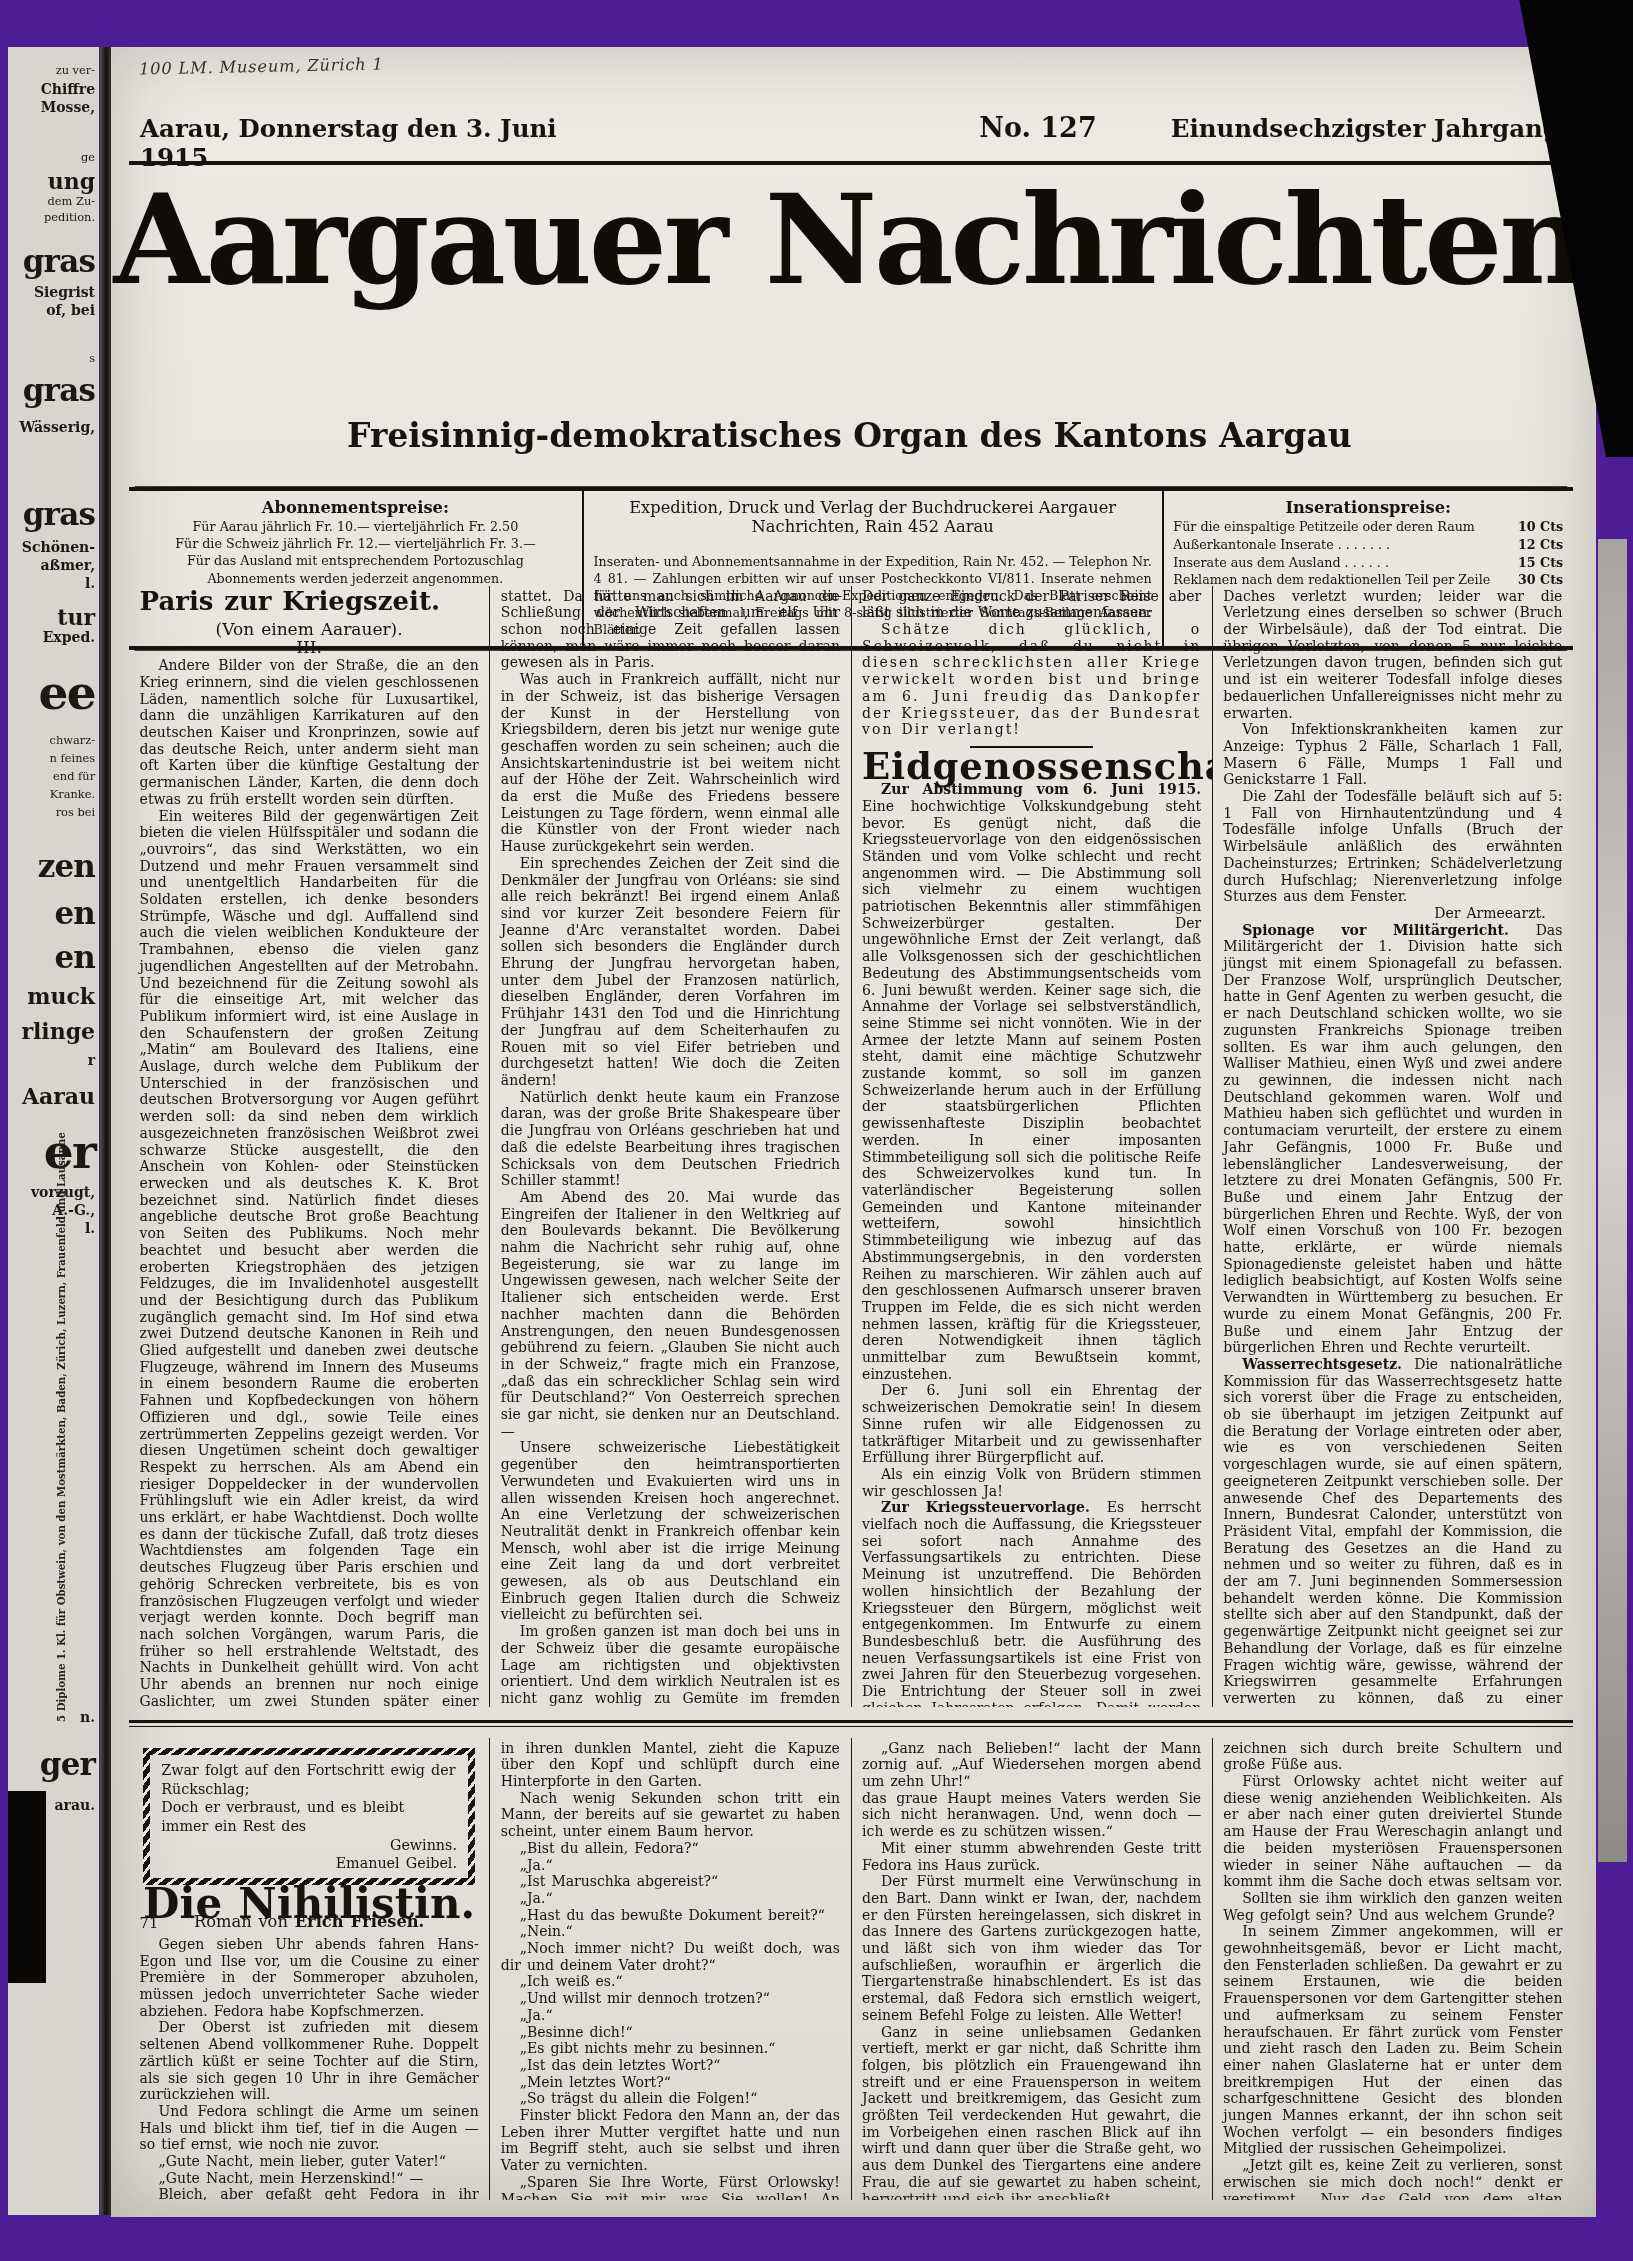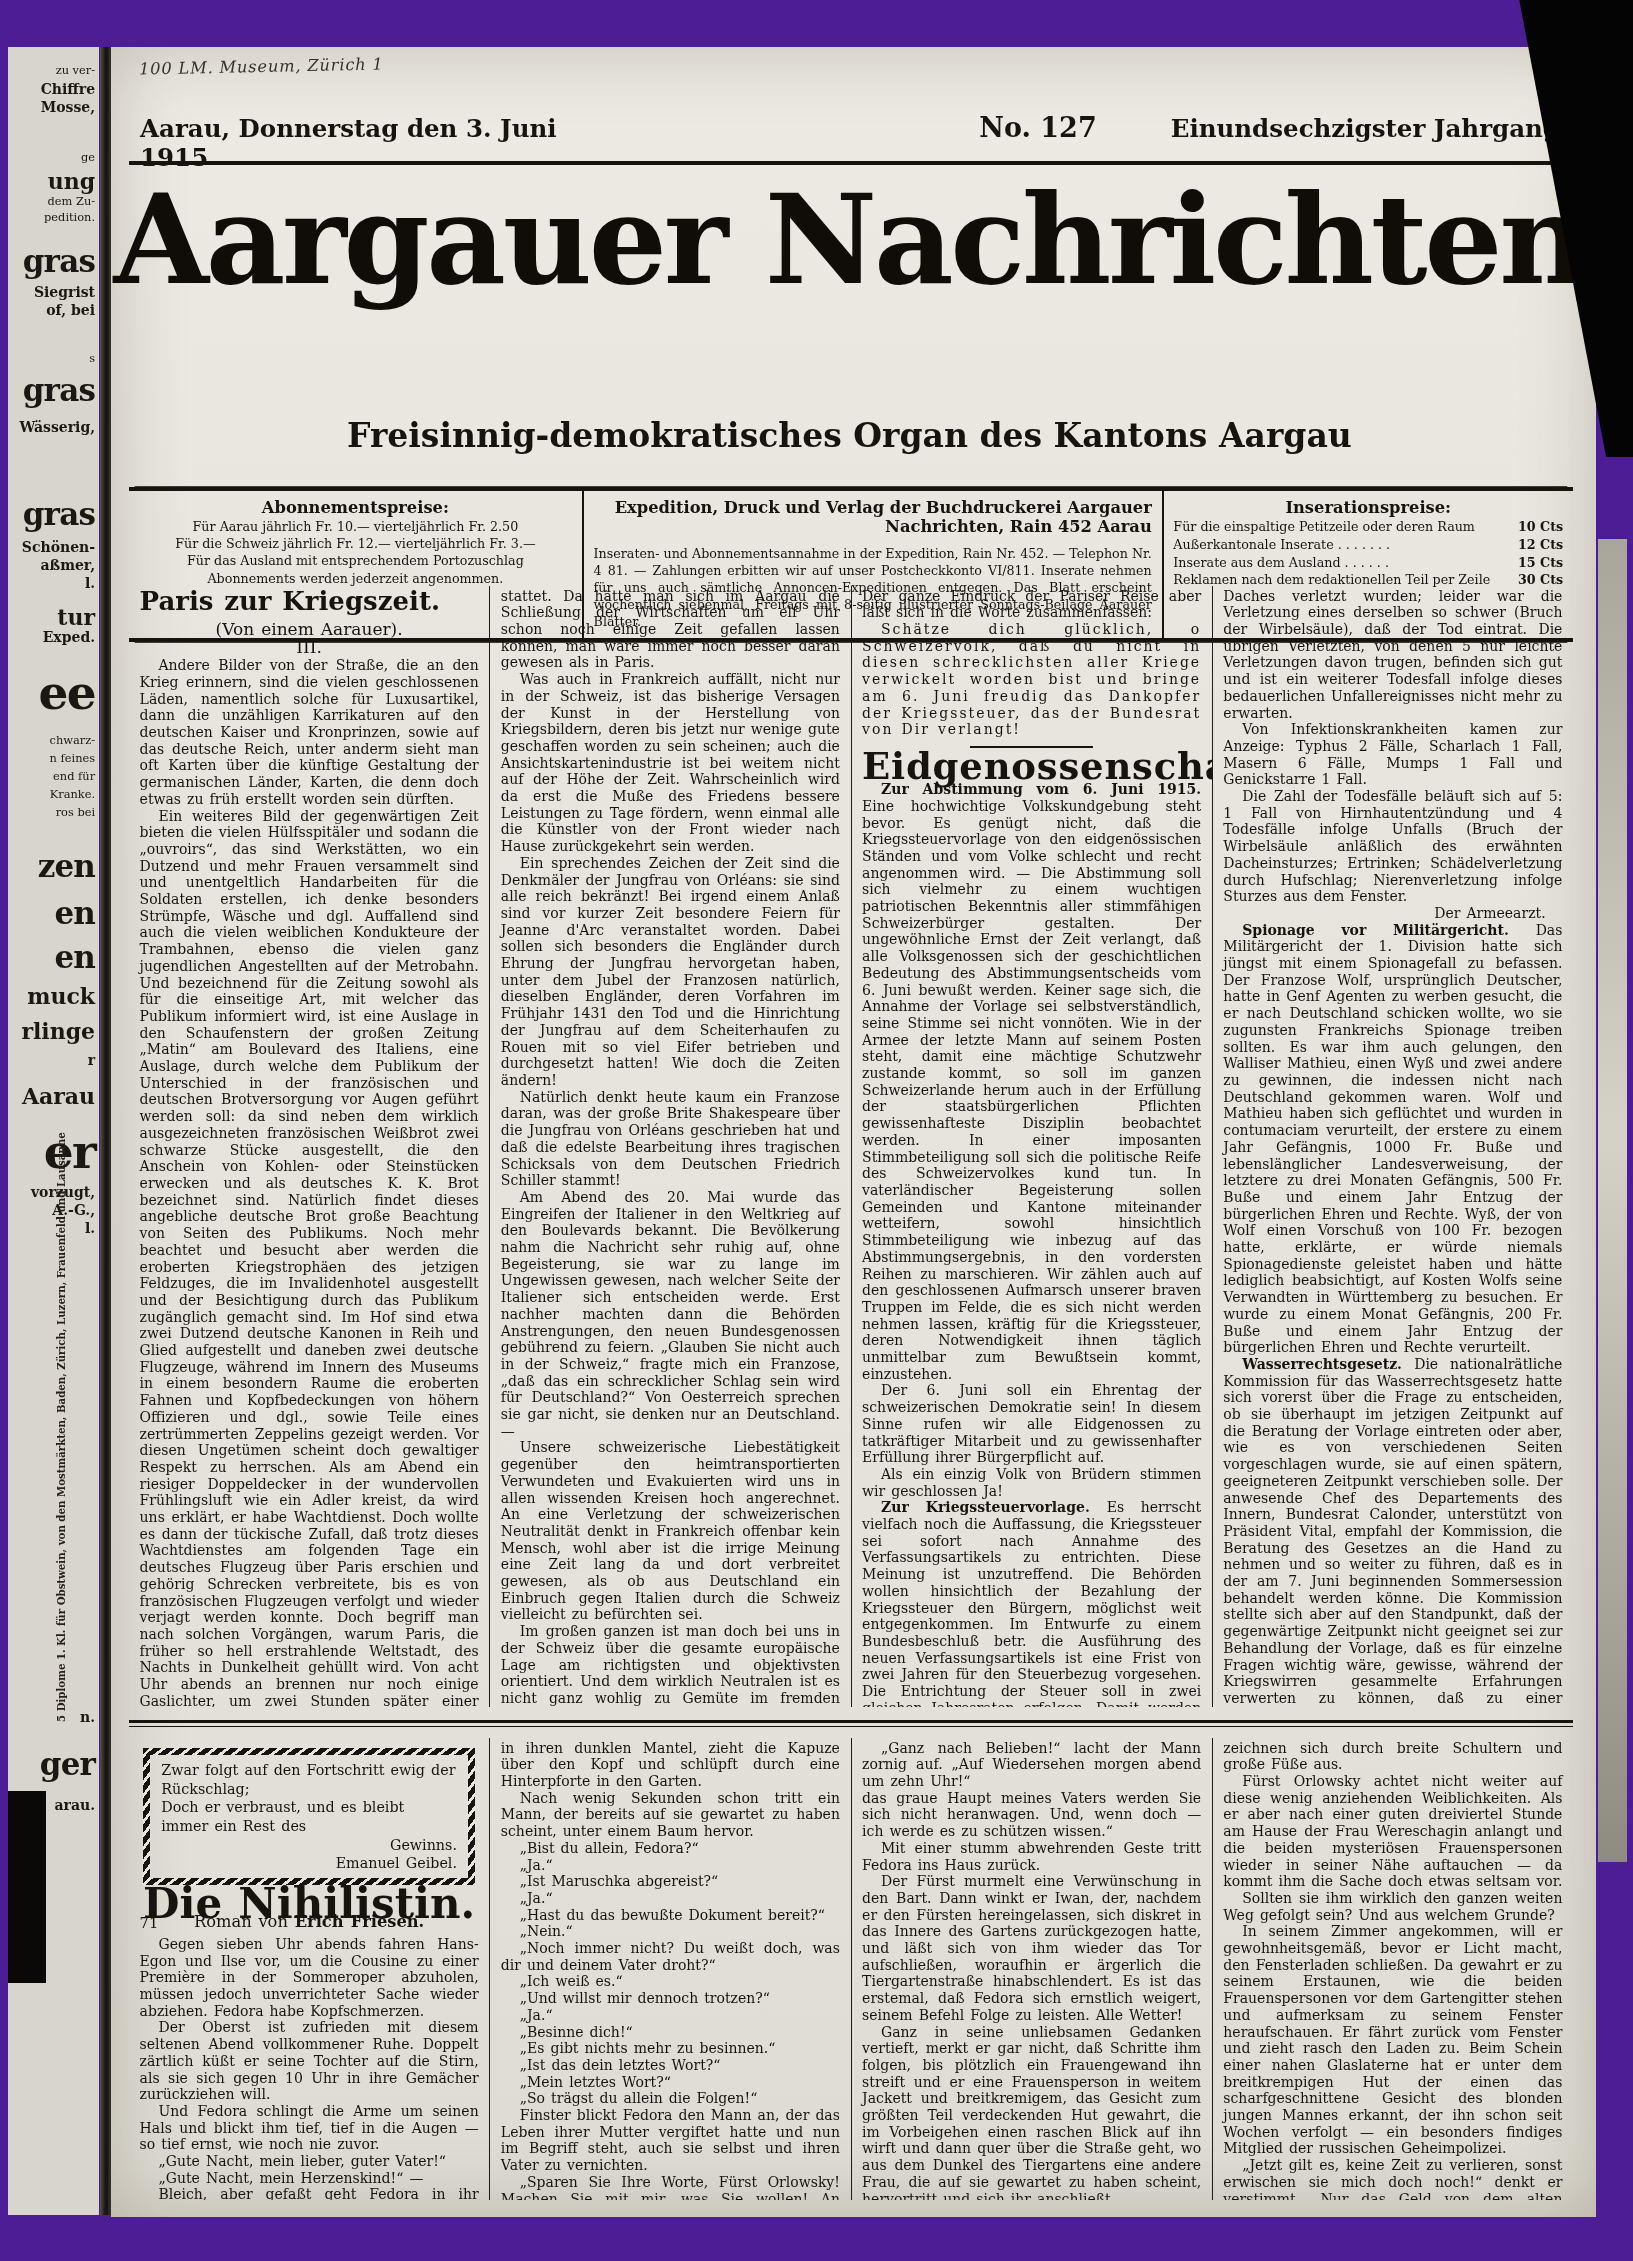--- a/index.html
+++ b/index.html
@@ -40,21 +40,21 @@
   
   .infobar{position:absolute;top:440px;left:18px;right:23px;display:flex;align-items:stretch;
          border-top:4.1px solid #17140f;border-bottom:4.1px solid #17140f;
          box-shadow:0 -6.5px 0 -5.7px #17140f,0 6.5px 0 -5.7px #17140f;}
   .ib-cell{padding:6.5px 9.8px 8.2px;}
   .ib-left{flex:0 0 30%;border-right:2.5px solid #17140f;}
   .ib-mid{flex:1 1 auto;border-right:2.5px solid #17140f;}
   .ib-right{flex:0 0 27%;}
   .ib-title{text-align:center;font-weight:bold;font-size:16.3px;margin-bottom:1.6px;}
   .ib-line{font-size:12.7px;text-align:center;line-height:1.35;}
-  .ib-boldline{font-weight:bold;font-size:16.3px;text-align:right;margin-bottom:9px;}
+  .ib-boldline{font-weight:normal;font-size:16.3px;text-align:center;margin-bottom:17px;}
   .ib-midline{font-size:12.7px;text-align:justify;line-height:1.35;}
   .price-row{display:flex;font-size:12.7px;line-height:1.4;}
   .price-label{flex:1;}
   .price-val{flex:0 0 auto;font-weight:bold;padding-left:6.5px;}
   
   .main{position:absolute;top:539px;left:18px;right:23px;height:1121px;display:flex;}
   .feuil{position:absolute;top:1691px;left:18px;right:23px;height:462px;display:flex;}
   .col{flex:1 1 0;padding:1.6px 10.6px;overflow:hidden;font-size:14px;line-height:16.7px;word-spacing:1.6px;}
   .col + .col{border-left:1.6px solid #1d1a15;}
   .divider{position:absolute;top:1673px;left:18px;right:23px;border-top:3.3px solid #17140f;

